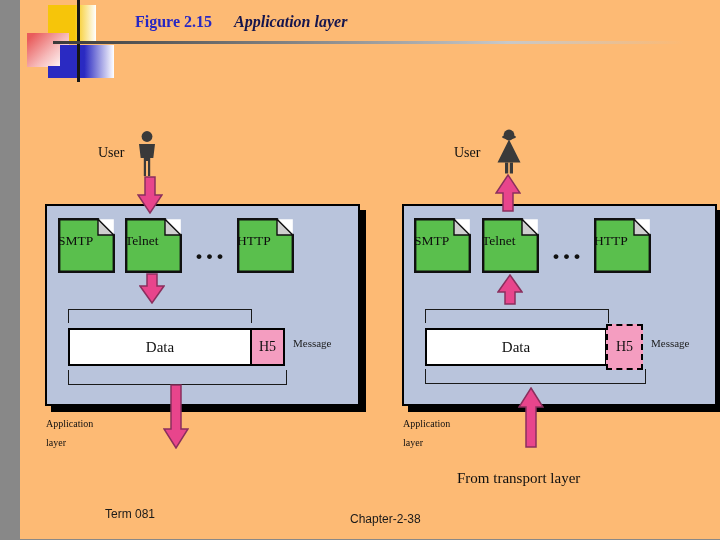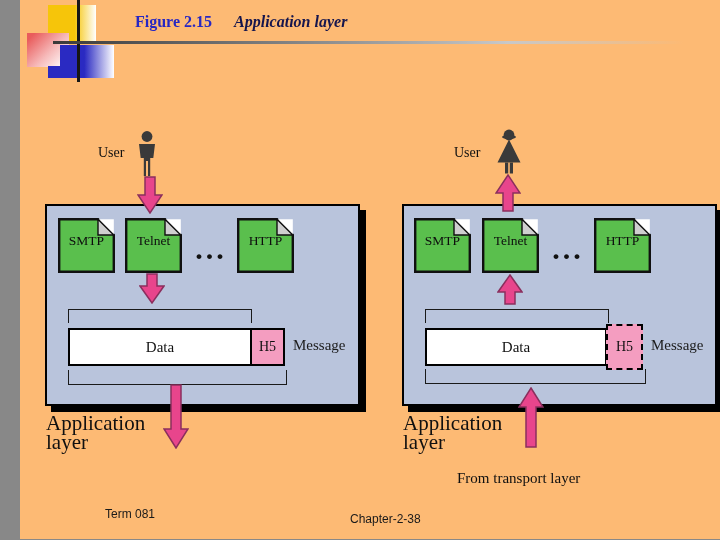--- a/index.html
+++ b/index.html
@@ -24,37 +24,37 @@
   .title .fig{color:#2727c3;}
   .title .sub{margin-left:18px;font-style:italic;color:#15154d;}
   
   .panel{width:315px;height:202px;background:#b9c4dc;border:2px solid #000;
     box-sizing:border-box;box-shadow:6px 6px 0 #000;}
   .panel-left{left:25px;top:204px;}
   .panel-right{left:382px;top:204px;}
   
   .doc{width:57px;height:55px;}
   .doc svg{display:block;}
-  .doc-label{position:absolute;left:0;top:15px;width:46px;text-align:center;
+  .doc-label{position:absolute;left:0;top:15px;width:46px;text-align:left;
     font-size:13.5px;color:#0d0d0d;}
   
   .dots{display:flex;align-items:flex-end;justify-content:center;width:48px;height:52px;
     font-size:30px;font-weight:bold;letter-spacing:3px;padding-bottom:4px;box-sizing:border-box;color:#111;}
   
   .bracket-top{border-top:1.5px solid #1a1a1a;border-left:1.5px solid #1a1a1a;border-right:1.5px solid #1a1a1a;}
   .bracket-bottom{border-bottom:1.5px solid #1a1a1a;border-left:1.5px solid #1a1a1a;border-right:1.5px solid #1a1a1a;}
   .databox{background:#ffffff;border:2px solid #000;box-sizing:border-box;
     display:flex;align-items:center;justify-content:center;font-size:15px;}
   .h5box{background:#f49dc0;border:2px solid #000;box-sizing:border-box;
     display:flex;align-items:center;justify-content:center;font-size:14px;}
   .h5box.dashed{border:2px dashed #000;z-index:2;}
-  .msg{font-size:15px;color:#1c1c1c;text-align:center;}
+  .msg{font-size:11px;color:#1c1c1c;text-align:center;}
   .arrow{z-index:5;}
   .arrow svg{display:block;}
-  .layer-label{font-size:21px;line-height:19px;color:#101010;}
+  .layer-label{font-size:10px;line-height:19px;color:#101010;}
   .transport-label{font-size:15px;color:#101010;white-space:nowrap;}
   .user-label{font-size:14px;color:#101010;}
   
   .footer-text{font-family:"Liberation Sans",sans-serif;font-size:12px;color:#1a1a1a;white-space:nowrap;}
 </style>
 </head>
 <body>
 
 <div class="slide">
 

